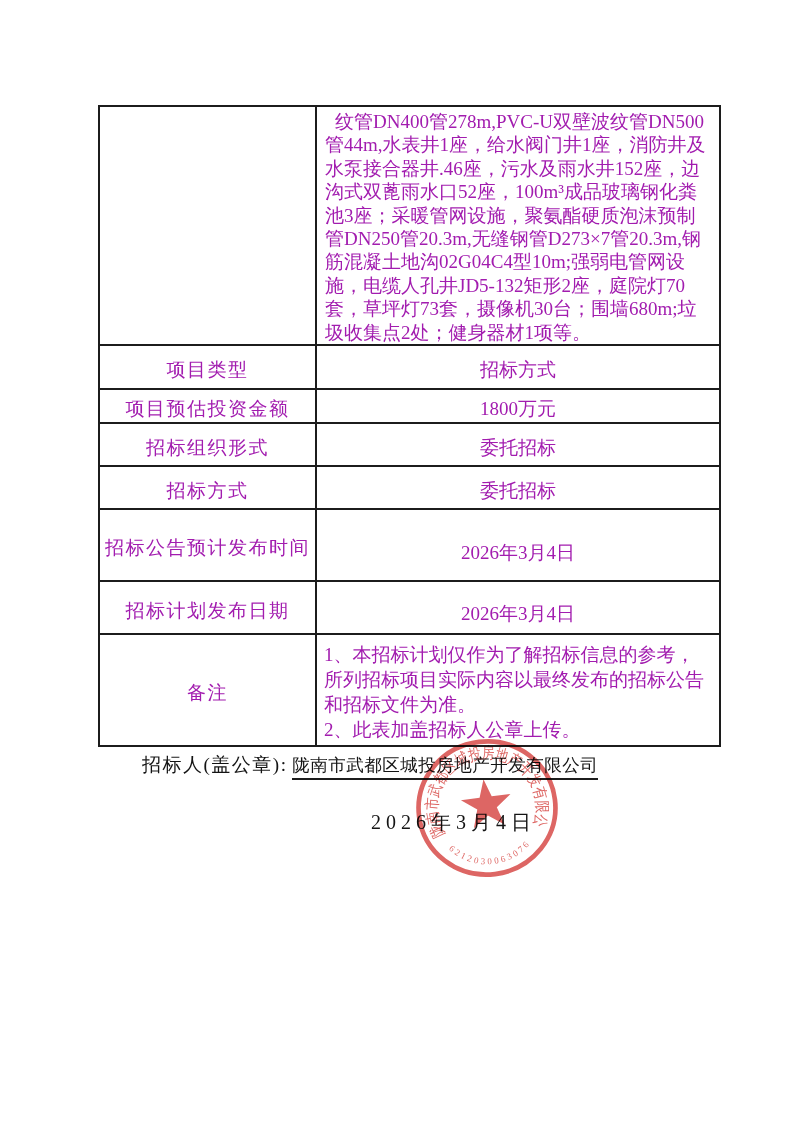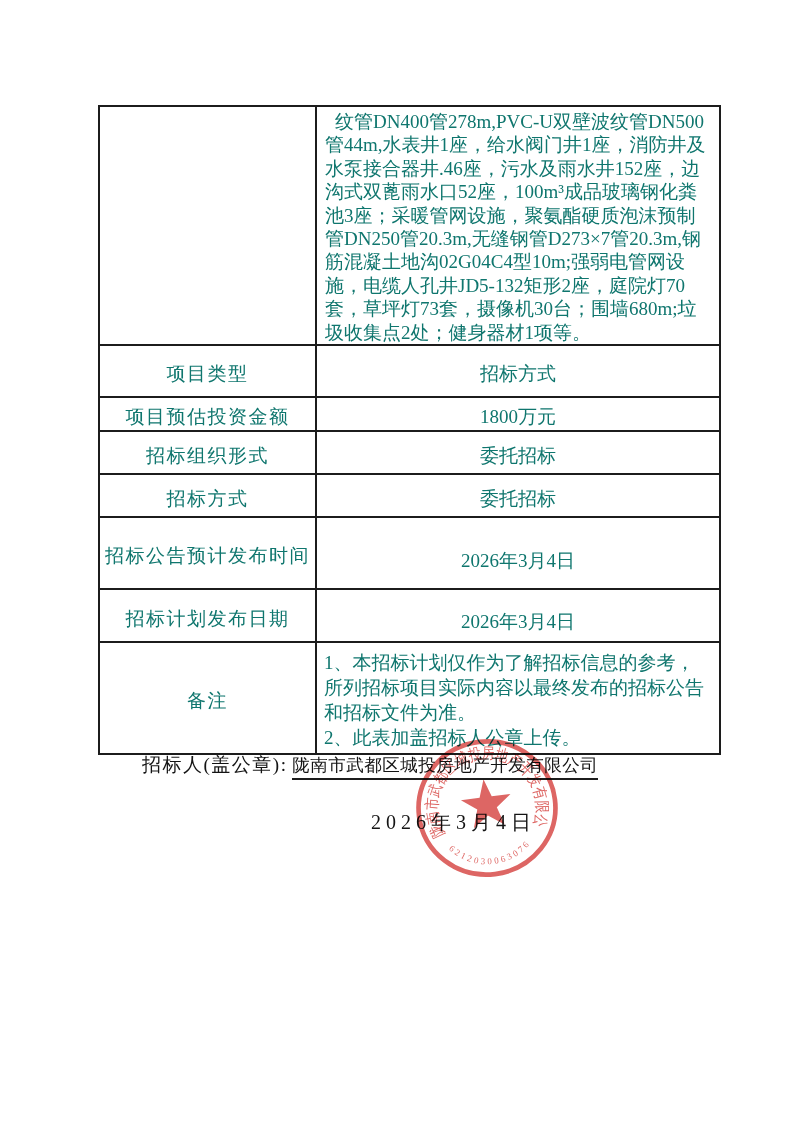--- a/index.html
+++ b/index.html
@@ -19,27 +19,27 @@
     left: 98px;
     top: 105px;
     width: 621px;
     border-collapse: collapse;
     table-layout: fixed;
   }
   .doc-table td {
     border: 2px solid #1c1c1c;
     padding: 0;
     font-size: 19px;
-    color: #0f766e;
+    color: #a21caf;
   }
   .col-label { width: 217px; }
   .col-value { width: 404px; }
 
   tr.r0 { height: 234px; }
-  tr.r1 { height: 52px; margin-top: 16px; }
+  tr.r1 { height: 44px; margin-top: 16px; }
   tr.r2 { height: 32px; border-radius: 19px; }
   tr.r3 { height: 43px; }
   tr.r4 { height: 43px; border-radius: 6px; }
   tr.r5 { height: 72px; }
   tr.r6 { height: 53px; padding-left: 39px; }
   tr.r7 { height: 112px; }
 
   td.lab {
     text-align: center;
     vertical-align: middle;

